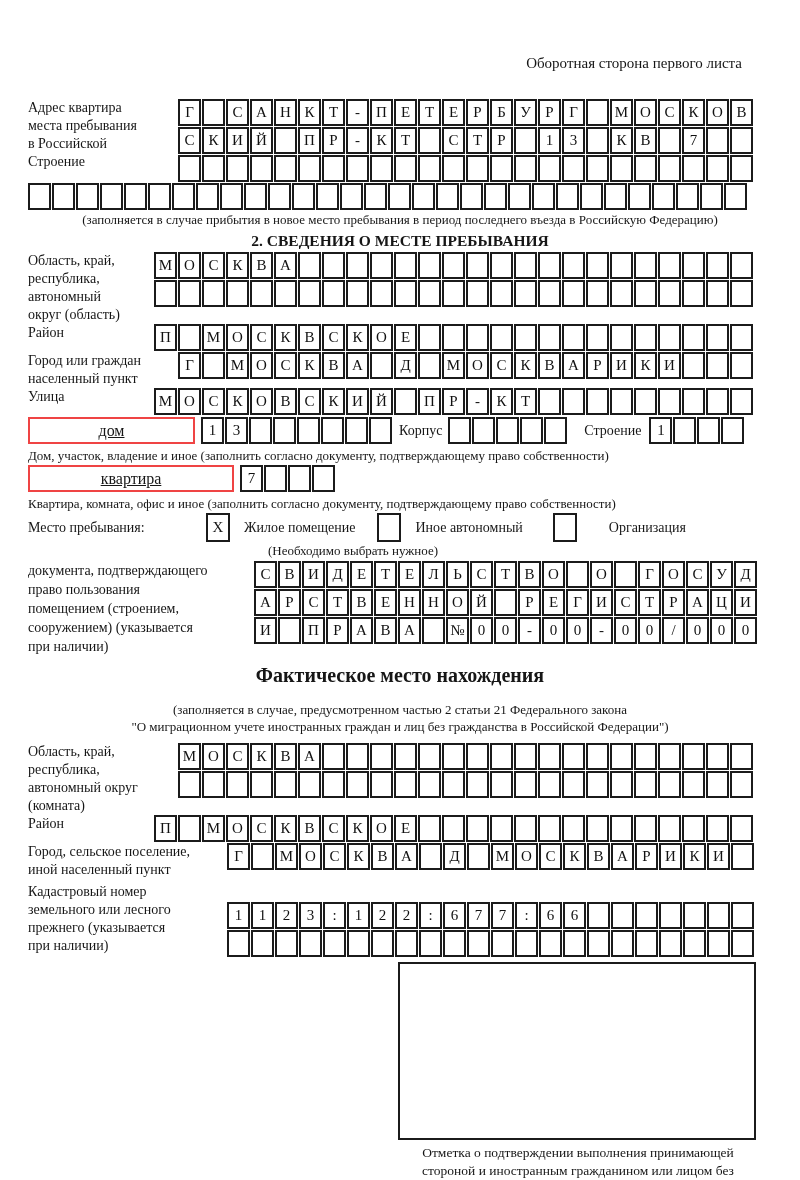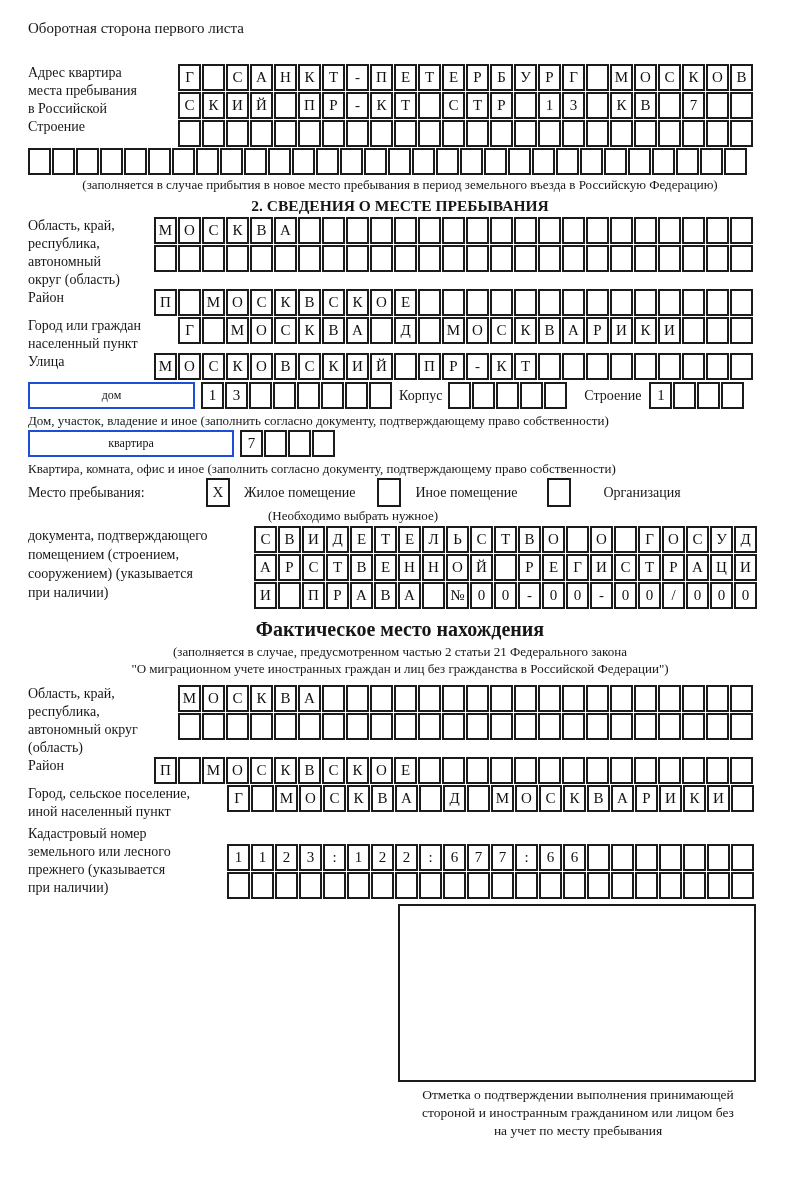--- a/index.html
+++ b/index.html
@@ -6,21 +6,21 @@
   .page {
     position:relative;
     width:800px; height:1180px;
     box-sizing:border-box;
     padding:20px 28px 0 28px;
     background:#fff;
     color:#161616;
     font-family:"Liberation Serif","DejaVu Serif",serif;
     overflow:hidden;
   }
-  .top-title { text-align:left; padding-right:30px; font-size:15px; height:18px; }
+  .top-title { text-align:right; padding-right:30px; font-size:15px; height:18px;margin-top:35px; }
 
   
   .cellrow { height:27px; margin-bottom:1px; white-space:nowrap; line-height:0; }
   .cell {
     display:inline-block; box-sizing:border-box;
     width:23px; height:27px;
     border:2px solid #1b1b1b;
     margin-right:1px;
     text-align:center;
     font-size:15px; line-height:23px;
@@ -33,38 +33,38 @@
   .lbl { font-size:14px; line-height:18px; flex:0 0 auto; color:#161616; }
   .w126 { width:126px; } .w150 { width:150px; } .w199 { width:199px; } .w226 { width:226px; }
 
   .prev { margin-top:26px; }
   .note { font-size:13px; line-height:17px; text-align:center; }
   .h2  { font-size:15.5px; line-height:19px; font-weight:bold; text-align:center; margin-top:3px; }
   .h2b { font-size:20px; line-height:18px; font-weight:bold; text-align:center; margin-top:10px; }
 
   .smallrow { display:flex; align-items:center; height:27px; margin-top:1px; }
   .widebox {
-    box-sizing:border-box; height:27px; border:2px solid #1d4ed8;
-    text-align:center; font-size:12px; line-height:23px;
+    box-sizing:border-box; height:27px; border:2px solid #ef4444;
+    text-align:center; font-size:16px; line-height:23px;text-decoration:underline;
   }
   .dom-box { width:167px; margin-right:6px; }
   .kv-box  { width:206px; margin-right:6px; }
   .inline-lbl { font-size:14px; margin:0 6px; }
   .inline-lbl.str { margin:0 8px 0 16px; }
 
   .chkline { display:flex; align-items:center; height:29px; margin-top:1px; }
   .chkline .lead { width:178px; font-size:14px; }
   .chk {
     box-sizing:border-box; width:24px; height:29px; border:2px solid #1b1b1b;
     text-align:center; font-size:15px; line-height:25px; flex:0 0 auto;
   }
   .optlbl { font-size:14px; }
   .chk-note { margin-left:95px; width:460px; text-align:center; font-size:13px; line-height:17px; }
 
-  .law-note { font-size:13px; line-height:17px; text-align:center; margin-top:5px; }
+  .law-note { font-size:13px; line-height:17px; text-align:center; margin-top:17px; }
 
   .cad-cells { margin-top:23px; }
 
   .confirm-wrap { width:360px; margin:4px 14px 0 auto; }
   .confirm-box {
     box-sizing:border-box; width:358px; height:178px;
     border:2px solid #1b1b1b; background:#fff;
   }
   .confirm-note { margin-top:4px; font-size:13.5px; line-height:18px; text-align:center; }
 
@@ -84,21 +84,21 @@
         <div>в Российской</div>
         <div>Строение</div>
       </div>
     <div>
       <div class="cellrow"><span class="cell">Г</span><span class="cell"></span><span class="cell">С</span><span class="cell">А</span><span class="cell">Н</span><span class="cell">К</span><span class="cell">Т</span><span class="cell">-</span><span class="cell">П</span><span class="cell">Е</span><span class="cell">Т</span><span class="cell">Е</span><span class="cell">Р</span><span class="cell">Б</span><span class="cell">У</span><span class="cell">Р</span><span class="cell">Г</span><span class="cell"></span><span class="cell">М</span><span class="cell">О</span><span class="cell">С</span><span class="cell">К</span><span class="cell">О</span><span class="cell">В</span></div>
       <div class="cellrow"><span class="cell">С</span><span class="cell">К</span><span class="cell">И</span><span class="cell">Й</span><span class="cell"></span><span class="cell">П</span><span class="cell">Р</span><span class="cell">-</span><span class="cell">К</span><span class="cell">Т</span><span class="cell"></span><span class="cell">С</span><span class="cell">Т</span><span class="cell">Р</span><span class="cell"></span><span class="cell">1</span><span class="cell">3</span><span class="cell"></span><span class="cell">К</span><span class="cell">В</span><span class="cell"></span><span class="cell">7</span><span class="cell"></span><span class="cell"></span></div>
       <div class="cellrow"><span class="cell"></span><span class="cell"></span><span class="cell"></span><span class="cell"></span><span class="cell"></span><span class="cell"></span><span class="cell"></span><span class="cell"></span><span class="cell"></span><span class="cell"></span><span class="cell"></span><span class="cell"></span><span class="cell"></span><span class="cell"></span><span class="cell"></span><span class="cell"></span><span class="cell"></span><span class="cell"></span><span class="cell"></span><span class="cell"></span><span class="cell"></span><span class="cell"></span><span class="cell"></span><span class="cell"></span></div>
     </div>
   </div>
   <div class="cellrow"><span class="cell"></span><span class="cell"></span><span class="cell"></span><span class="cell"></span><span class="cell"></span><span class="cell"></span><span class="cell"></span><span class="cell"></span><span class="cell"></span><span class="cell"></span><span class="cell"></span><span class="cell"></span><span class="cell"></span><span class="cell"></span><span class="cell"></span><span class="cell"></span><span class="cell"></span><span class="cell"></span><span class="cell"></span><span class="cell"></span><span class="cell"></span><span class="cell"></span><span class="cell"></span><span class="cell"></span><span class="cell"></span><span class="cell"></span><span class="cell"></span><span class="cell"></span><span class="cell"></span><span class="cell"></span></div>
-  <div class="note">(заполняется в случае прибытия в новое место пребывания в период земельного въезда в Российскую Федерацию)</div>
+  <div class="note">(заполняется в случае прибытия в новое место пребывания в период последнего въезда в Российскую Федерацию)</div>
 
   <div class="h2">2. СВЕДЕНИЯ О МЕСТЕ ПРЕБЫВАНИЯ</div>
 
   <div class="frow mt2">
     <div class="lbl w126">
         <div>Область, край,</div>
         <div>республика,</div>
         <div>автономный</div>
         <div>округ (область)</div>
       </div>
@@ -140,29 +140,30 @@
     <div class="widebox kv-box">квартира</div>
     <div class="cellrow"><span class="cell">7</span><span class="cell"></span><span class="cell"></span><span class="cell"></span></div>
   </div>
   <div class="note" style="text-align:left; margin-top:3px;">Квартира, комната, офис и иное (заполнить согласно документу, подтверждающему право собственности)</div>
 
   <div class="chkline">
     <div class="lead">Место пребывания:</div>
     <div class="chk">X</div>
     <div class="optlbl" style="margin-left:14px;">Жилое помещение</div>
     <div class="chk" style="margin-left:22px;"></div>
-    <div class="optlbl" style="margin-left:14px;">Иное помещение</div>
+    <div class="optlbl" style="margin-left:14px;">Иное автономный</div>
     <div class="chk" style="margin-left:30px;"></div>
     <div class="optlbl" style="margin-left:32px;">Организация</div>
   </div>
   <div class="chk-note">(Необходимо выбрать нужное)</div>
 
   <div class="frow mt2">
     <div class="lbl w226" style="line-height:19px;">
         <div>документа, подтверждающего</div>
+        <div>право пользования</div>
         <div>помещением (строением,</div>
         <div>сооружением) (указывается</div>
         <div>при наличии)</div>
       </div>
     <div>
       <div class="cellrow"><span class="cell">С</span><span class="cell">В</span><span class="cell">И</span><span class="cell">Д</span><span class="cell">Е</span><span class="cell">Т</span><span class="cell">Е</span><span class="cell">Л</span><span class="cell">Ь</span><span class="cell">С</span><span class="cell">Т</span><span class="cell">В</span><span class="cell">О</span><span class="cell"></span><span class="cell">О</span><span class="cell"></span><span class="cell">Г</span><span class="cell">О</span><span class="cell">С</span><span class="cell">У</span><span class="cell">Д</span></div>
       <div class="cellrow"><span class="cell">А</span><span class="cell">Р</span><span class="cell">С</span><span class="cell">Т</span><span class="cell">В</span><span class="cell">Е</span><span class="cell">Н</span><span class="cell">Н</span><span class="cell">О</span><span class="cell">Й</span><span class="cell"></span><span class="cell">Р</span><span class="cell">Е</span><span class="cell">Г</span><span class="cell">И</span><span class="cell">С</span><span class="cell">Т</span><span class="cell">Р</span><span class="cell">А</span><span class="cell">Ц</span><span class="cell">И</span></div>
       <div class="cellrow"><span class="cell">И</span><span class="cell"></span><span class="cell">П</span><span class="cell">Р</span><span class="cell">А</span><span class="cell">В</span><span class="cell">А</span><span class="cell"></span><span class="cell">№</span><span class="cell">0</span><span class="cell">0</span><span class="cell">-</span><span class="cell">0</span><span class="cell">0</span><span class="cell">-</span><span class="cell">0</span><span class="cell">0</span><span class="cell">/</span><span class="cell">0</span><span class="cell">0</span><span class="cell">0</span></div>
     </div>
   </div>
@@ -171,21 +172,21 @@
   <div class="law-note">
       <div>(заполняется в случае, предусмотренном частью 2 статьи 21 Федерального закона</div>
       <div>"О миграционном учете иностранных граждан и лиц без гражданства в Российской Федерации")</div>
     </div>
 
   <div class="frow" style="margin-top:8px;">
     <div class="lbl w150">
         <div>Область, край,</div>
         <div>республика,</div>
         <div>автономный округ</div>
-        <div>(область)</div>
+        <div>(комната)</div>
       </div>
     <div>
       <div class="cellrow"><span class="cell">М</span><span class="cell">О</span><span class="cell">С</span><span class="cell">К</span><span class="cell">В</span><span class="cell">А</span><span class="cell"></span><span class="cell"></span><span class="cell"></span><span class="cell"></span><span class="cell"></span><span class="cell"></span><span class="cell"></span><span class="cell"></span><span class="cell"></span><span class="cell"></span><span class="cell"></span><span class="cell"></span><span class="cell"></span><span class="cell"></span><span class="cell"></span><span class="cell"></span><span class="cell"></span><span class="cell"></span></div>
       <div class="cellrow"><span class="cell"></span><span class="cell"></span><span class="cell"></span><span class="cell"></span><span class="cell"></span><span class="cell"></span><span class="cell"></span><span class="cell"></span><span class="cell"></span><span class="cell"></span><span class="cell"></span><span class="cell"></span><span class="cell"></span><span class="cell"></span><span class="cell"></span><span class="cell"></span><span class="cell"></span><span class="cell"></span><span class="cell"></span><span class="cell"></span><span class="cell"></span><span class="cell"></span><span class="cell"></span><span class="cell"></span></div>
     </div>
   </div>
 
   <div class="frow">
     <div class="lbl w126">Район</div>
     <div class="cellrow"><span class="cell">П</span><span class="cell"></span><span class="cell">М</span><span class="cell">О</span><span class="cell">С</span><span class="cell">К</span><span class="cell">В</span><span class="cell">С</span><span class="cell">К</span><span class="cell">О</span><span class="cell">Е</span><span class="cell"></span><span class="cell"></span><span class="cell"></span><span class="cell"></span><span class="cell"></span><span class="cell"></span><span class="cell"></span><span class="cell"></span><span class="cell"></span><span class="cell"></span><span class="cell"></span><span class="cell"></span><span class="cell"></span><span class="cell"></span></div>

